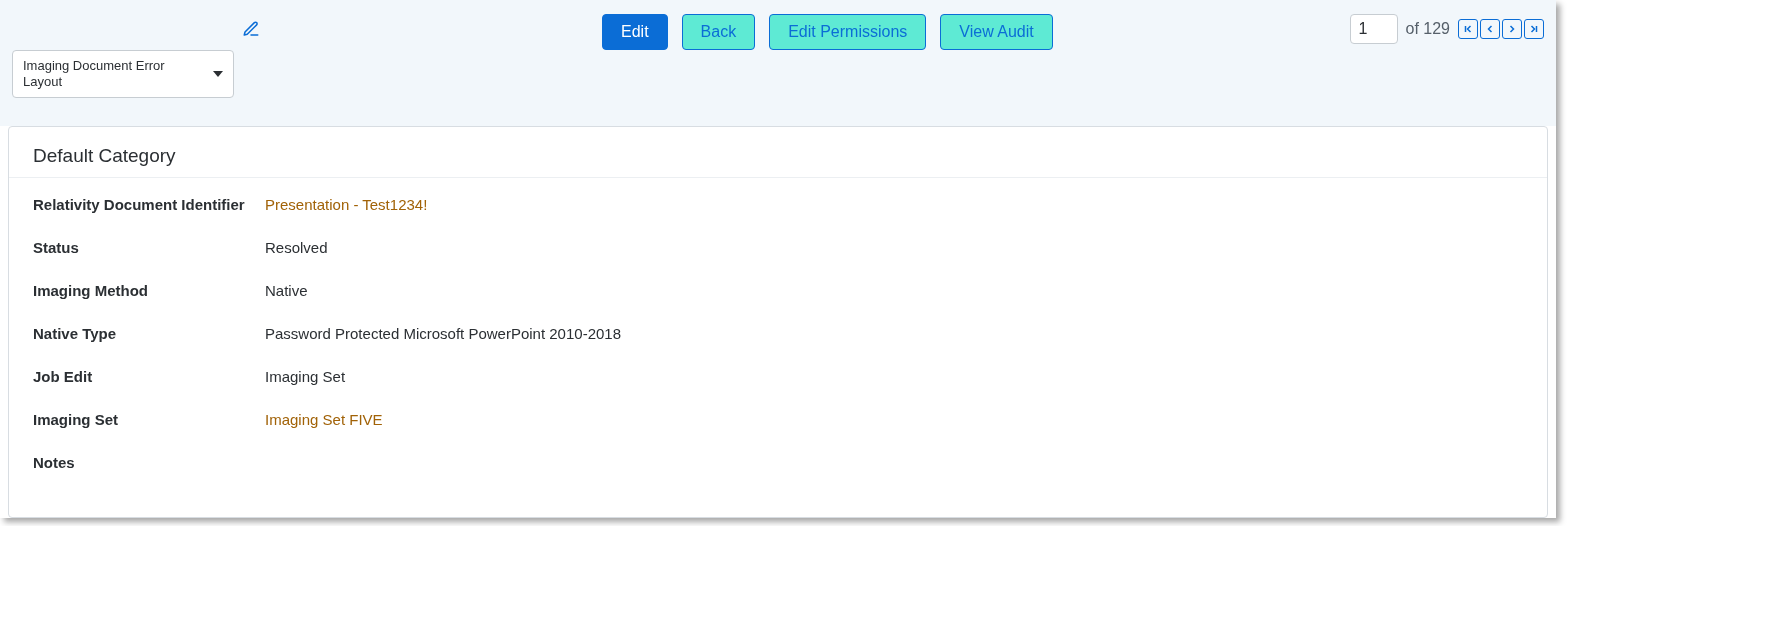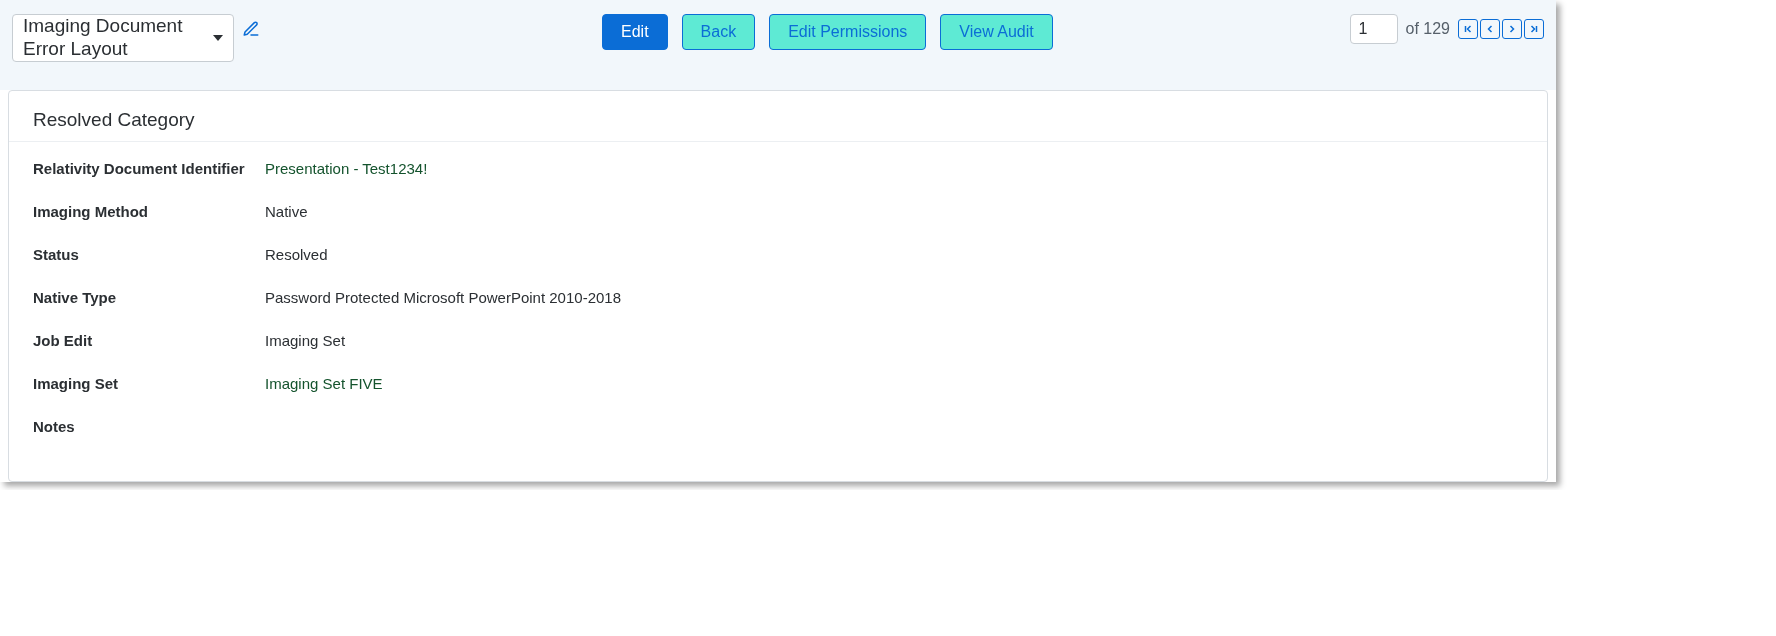--- a/index.html
+++ b/index.html
@@ -25,24 +25,25 @@
   .layout-select {
     display: flex;
     align-items: center;
     justify-content: space-between;
     width: 222px;
     height: 48px;
     padding: 6px 10px;
     border: 1px solid #c7cdd2;
     border-radius: 4px;
     background: #fff;
-    font-size: 19px;
+    font-size: 13px;
     line-height: 1.2;
     color: #2b2f33;
     cursor: pointer;
+    margin-top: 36px;
   }
   .layout-select .label { max-width: 180px; }
   .chev {
     width: 0; height: 0;
     border-left: 5px solid transparent;
     border-right: 5px solid transparent;
     border-top: 6px solid #2b2f33;
   }
   .pencil {
     width: 18px; height: 18px; flex: 0 0 18px;
@@ -124,21 +125,21 @@
   }
   .row:last-child { margin-bottom: 12px; }
   .k {
     width: 232px;
     text-align: left;
     padding-right: 14px;
     font-weight: 600;
     color: #2b2f33;
   }
   .v { color: #2b2f33; }
-  .v a, .v .link { color:#14532d; text-decoration:none; cursor:pointer; }
+  .v a, .v .link { color:#a16207; text-decoration:none; cursor:pointer; }
 </style>
 </head>
 <body>
 
 <div class="page">
 
   <div class="top-area">
 
     <div class="layout-select">
       <span class="label">Imaging Document Error Layout</span>
@@ -184,40 +185,40 @@
               <polyline points="7 6 13 12 7 18"></polyline>
               <line x1="17" y1="6" x2="17" y2="18"></line>
             </svg>
         </span>
       </span>
     </div>
 
   </div>
 
   <div class="card">
-    <div class="card-title">Resolved Category</div>
+    <div class="card-title">Default Category</div>
     <div class="fields">
 
       <div class="row">
         <div class="k">Relativity Document Identifier</div>
         <div class="v"><a>Presentation - Test1234!</a></div>
       </div>
 
 
       <div class="row">
+        <div class="k">Status</div>
+        <div class="v">Resolved</div>
+      </div>
+
+      <div class="row">
         <div class="k">Imaging Method</div>
         <div class="v">Native</div>
       </div>
 
       <div class="row">
-        <div class="k">Status</div>
-        <div class="v">Resolved</div>
-      </div>
-
-      <div class="row">
         <div class="k">Native Type</div>
         <div class="v">Password Protected Microsoft PowerPoint 2010-2018</div>
       </div>
 
       <div class="row">
         <div class="k">Job Edit</div>
         <div class="v">Imaging Set</div>
       </div>
 
       <div class="row">

